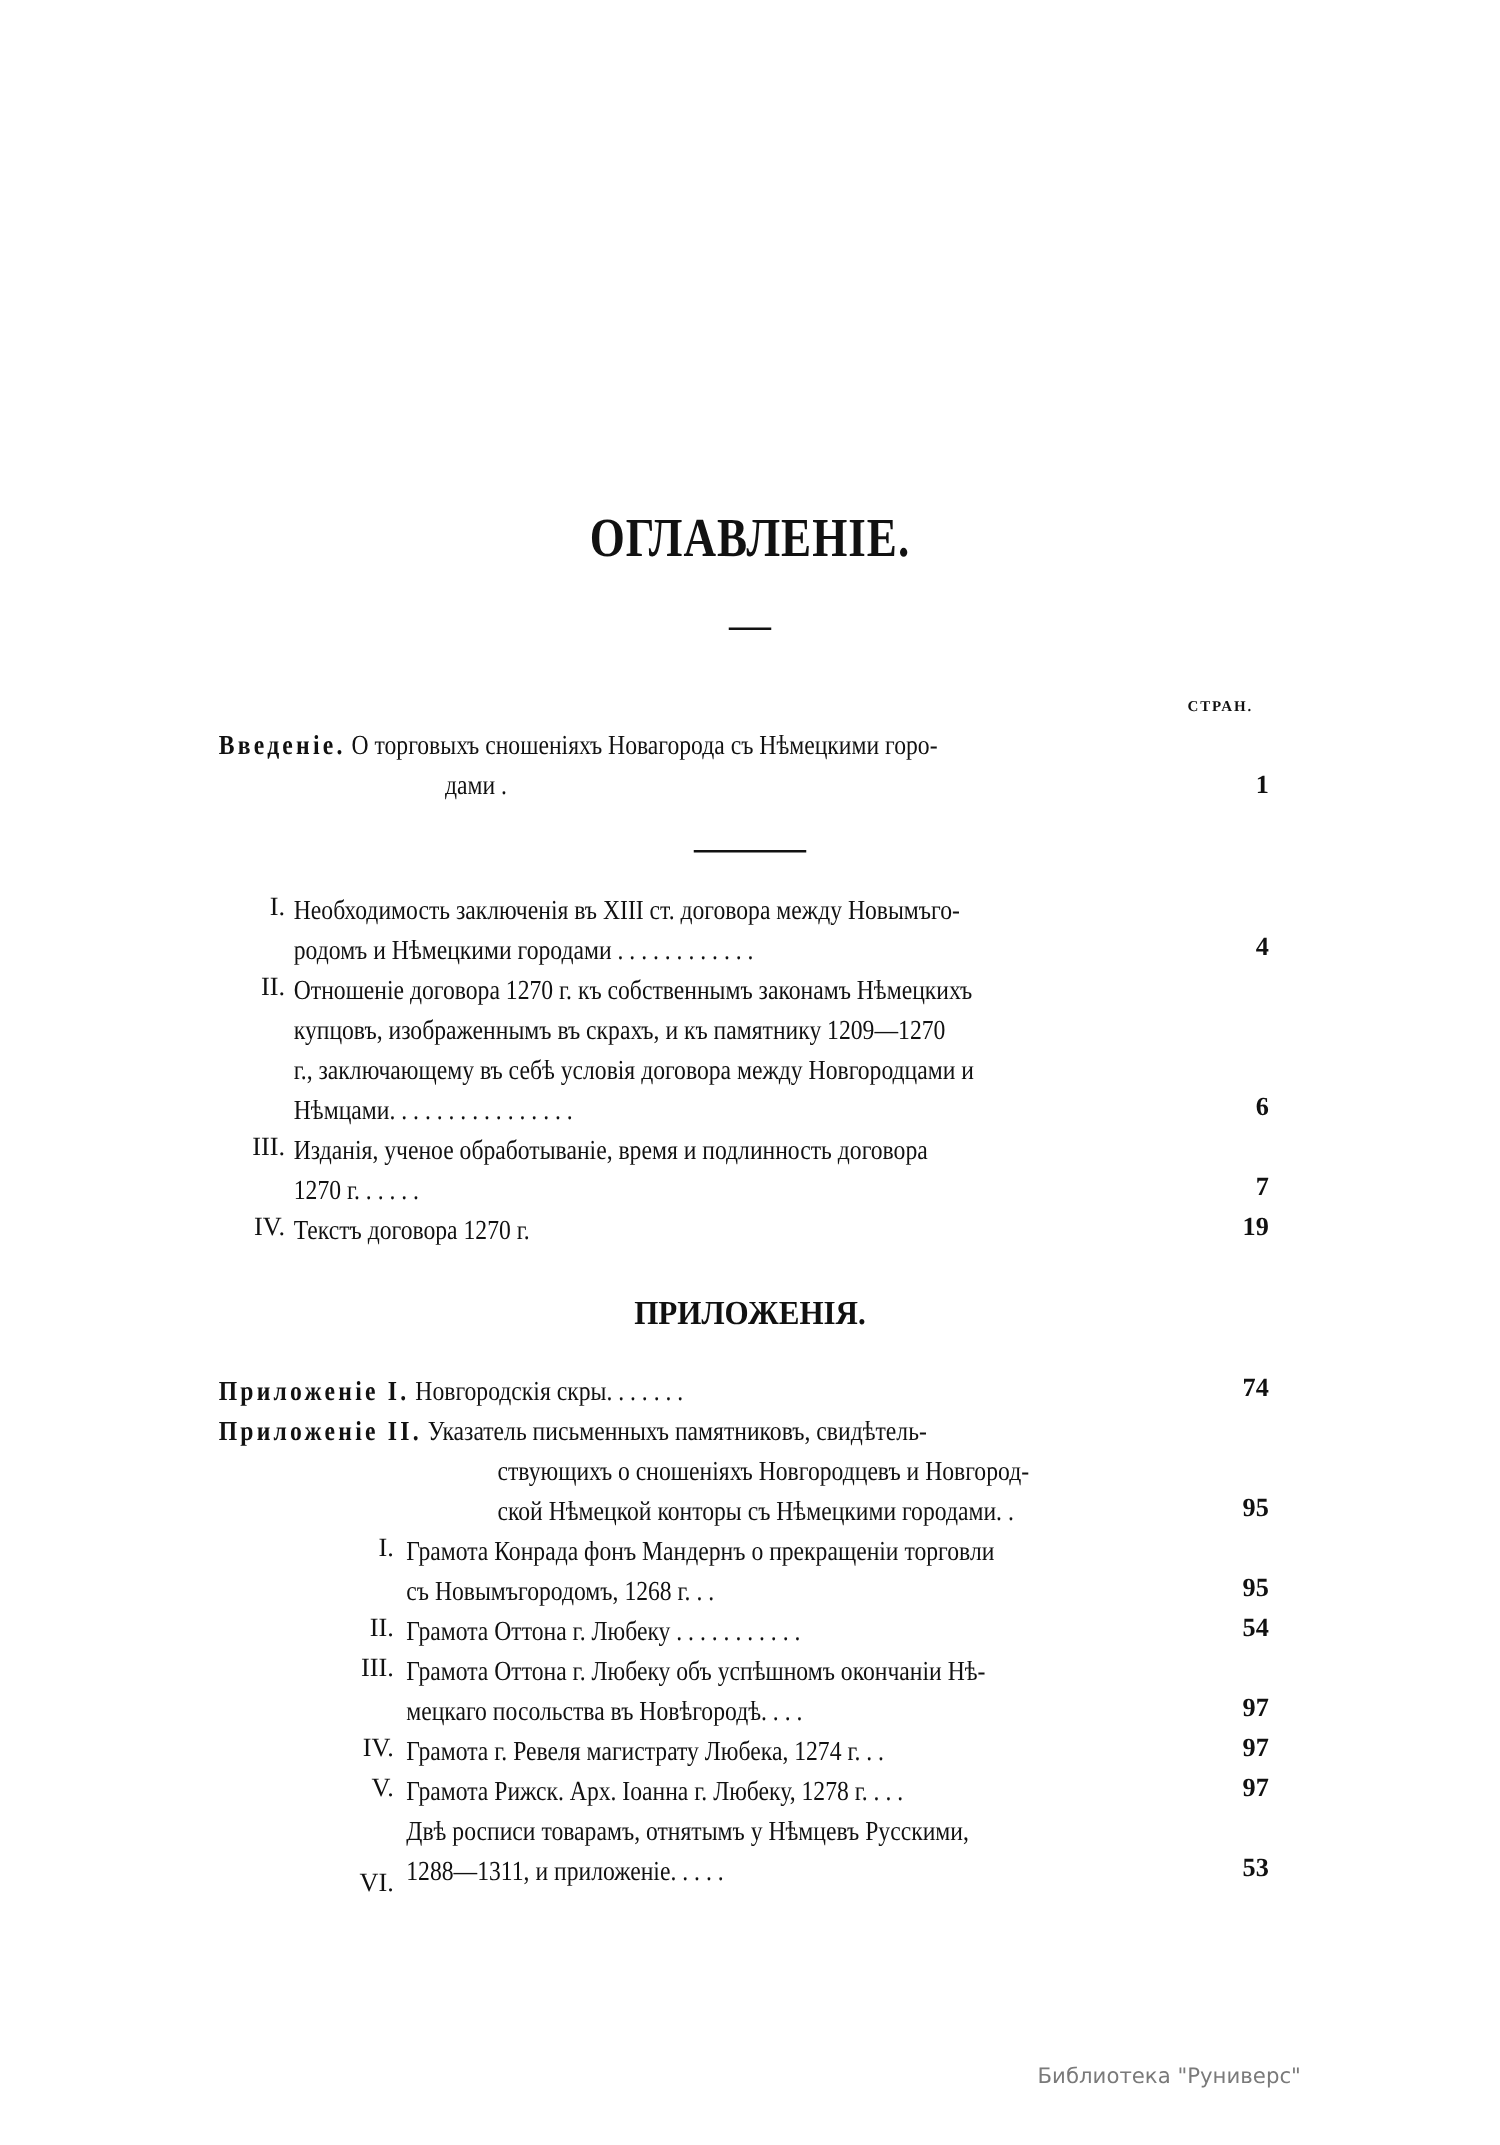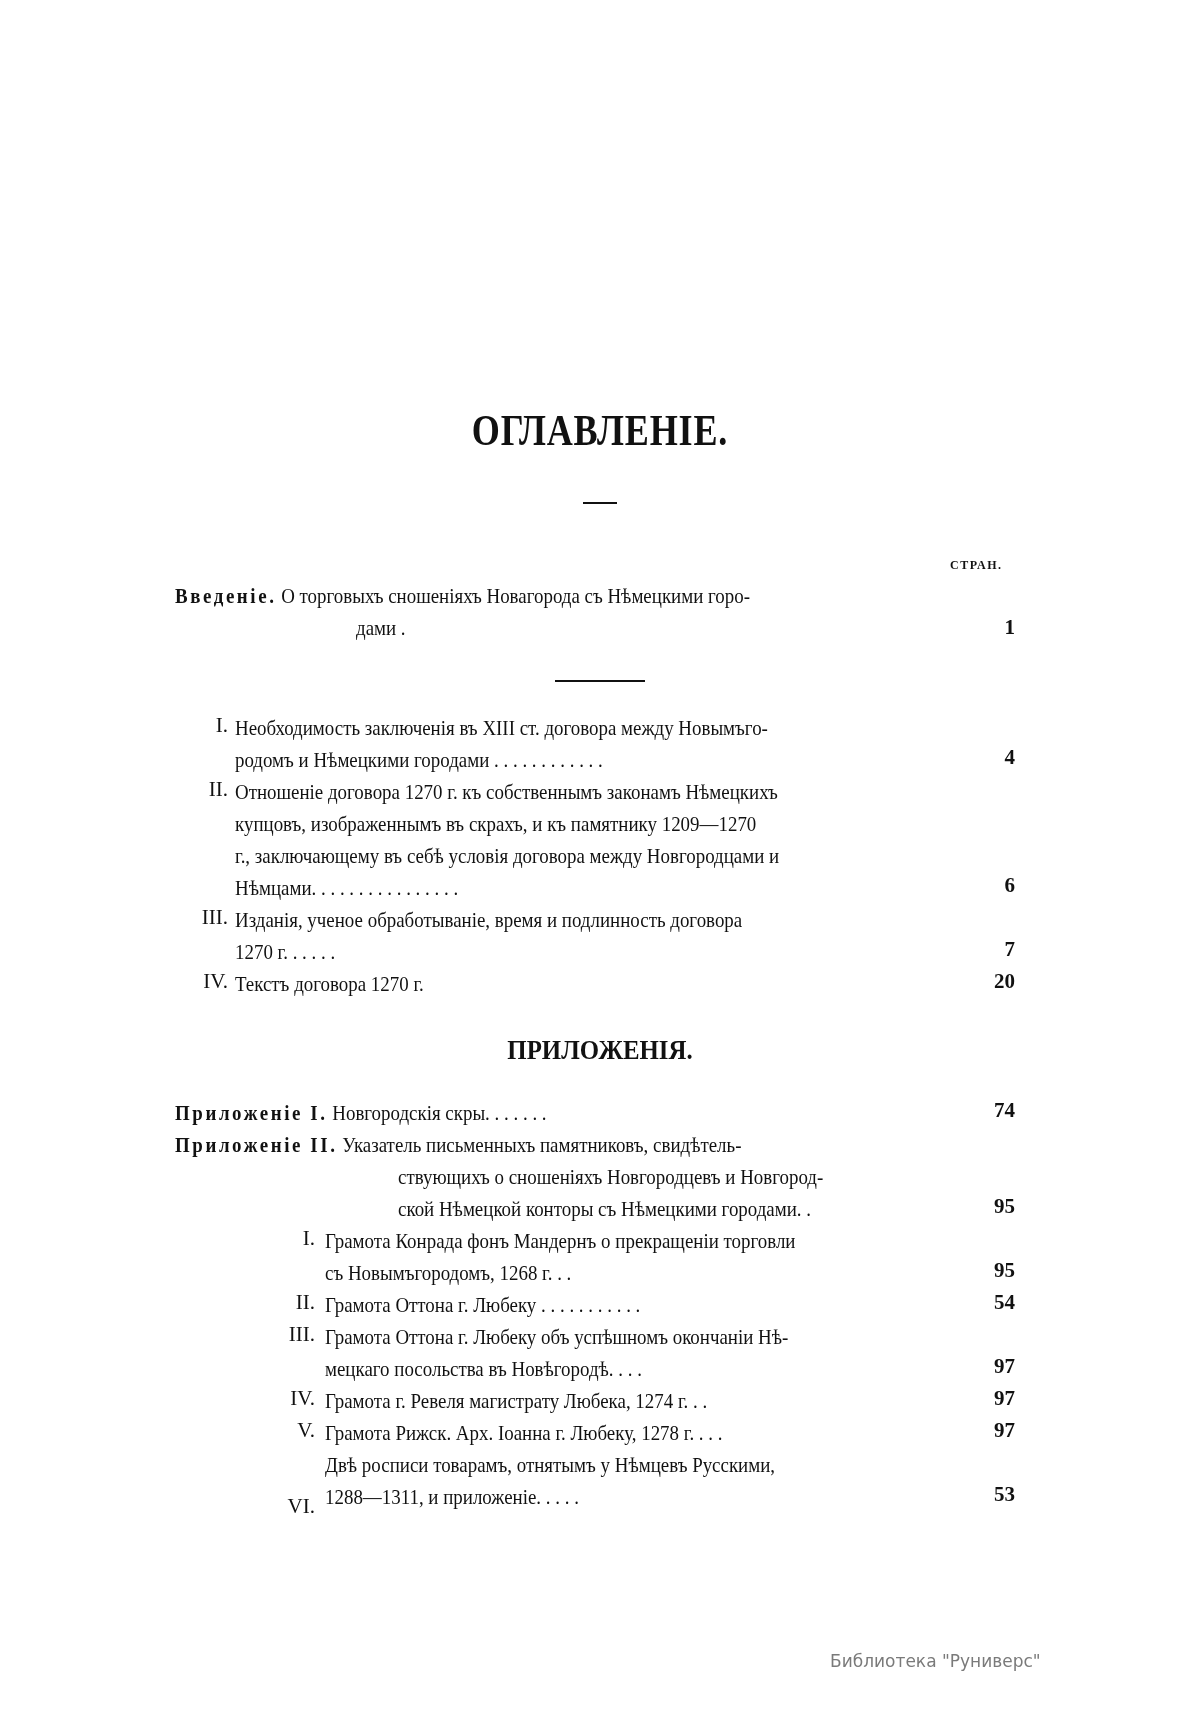--- a/index.html
+++ b/index.html
@@ -59,21 +59,21 @@
     <div>
       <div class="num" style="left:158px; top:905px;">III.</div>
       <div class="abs line" style="left:235px; top:904px;">Изданія, ученое обработываніе, время и подлинность договора</div>
       <div class="abs line" style="left:235px; top:936px;">1270 г.  .   .   .   .   .</div>
       <div class="page" style="top:937px;">7</div>
     </div>
 
     <div>
       <div class="num" style="left:158px; top:969px;">IV.</div>
       <div class="abs line" style="left:235px; top:968px;">Текстъ договора 1270 г.</div>
-      <div class="page" style="top:969px;">20</div>
+      <div class="page" style="top:969px;">19</div>
     </div>
   </div>
 
   <div class="abs sub-title">ПРИЛОЖЕНІЯ.</div>
 
   <div>
     <div>
       <div class="abs line" style="left:175px; top:1097px;">
         <span class="spaced">Приложеніе I.</span>
         <span>Новгородскія скры.   .   .   .   .   .   .</span>

